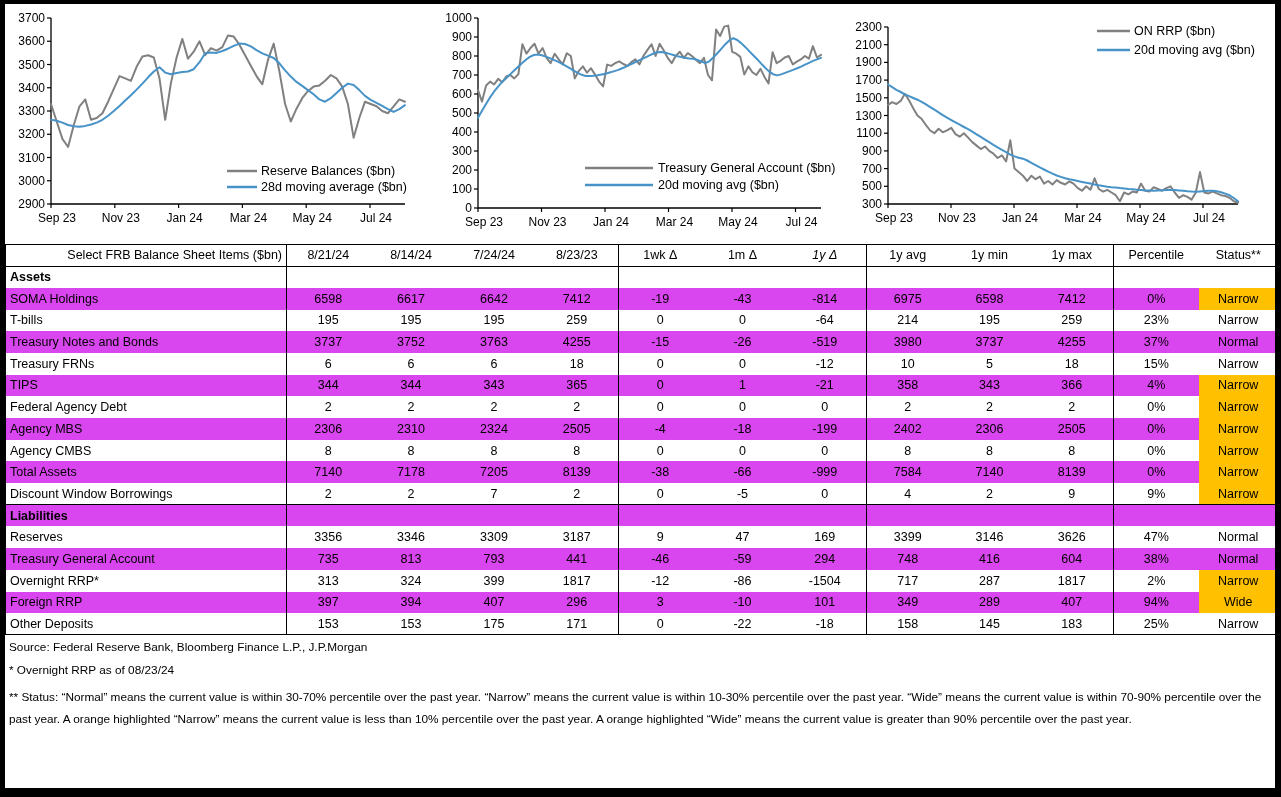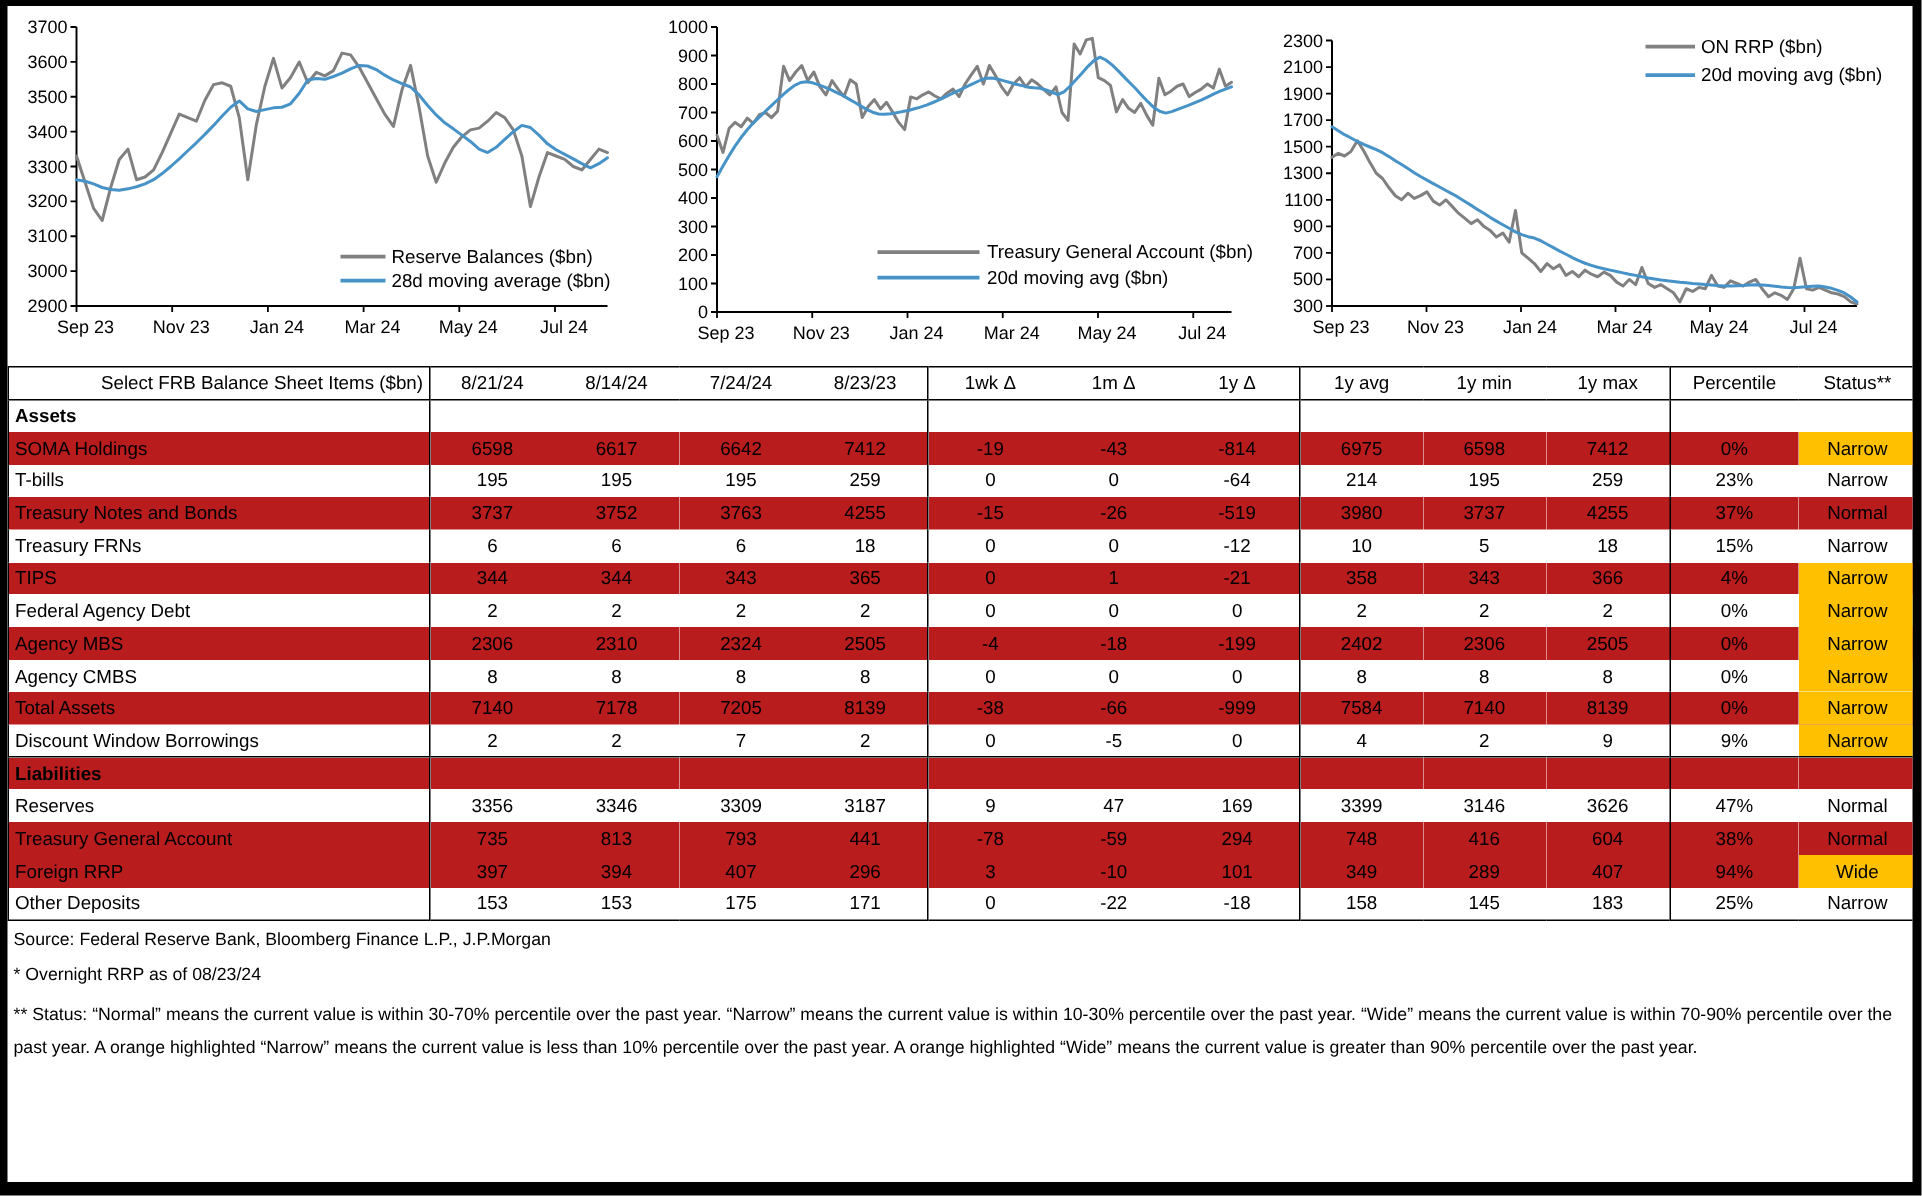--- a/index.html
+++ b/index.html
@@ -21,21 +21,21 @@
     border-collapse:collapse; table-layout:fixed; width:1272px;
     font-size:12.5px; border:1.5px solid #000;
   }
   table.frb th, table.frb td {
     height:21.7px; padding:0 4px; overflow:hidden; white-space:nowrap;
     font-weight:normal; vertical-align:middle;
   }
   table.frb thead tr { border-bottom:1.5px solid #000; }
   table.frb th { text-align:center; }
   table.frb th.lbl { text-align:right; }
-  tr.shade { background:#b91c1c; }
+  tr.shade { background:#d946ef; }
   tr.tborder { border-top:1.5px solid #000; }
   td.num { text-align:center; }
   .group-start { border-left:1.5px solid #000; }
   td.lblcell { text-align:left; }
   tr.section td.lblcell { font-weight:bold; }
   .ind0 { padding-left:4px; }
   .ind1 { padding-left:9px; }
   .ind2 { padding-left:19px; }
   td.status.hl { background:#FFC000; }
 
@@ -179,21 +179,21 @@
   <table class="frb">
     <thead>
         <tr>
           <th class="lbl " style="width: 281px;">Select FRB Balance Sheet Items ($bn)</th>
           <th class="group-start" style="width: 83px; margin-left: 12px;">8/21/24</th>
           <th class="" style="width: 83px;">8/14/24</th>
           <th class="" style="width: 83px;">7/24/24</th>
           <th class="" style="width: 83px;">8/23/23</th>
           <th class="group-start" style="width: 83px;">1wk Δ</th>
           <th class="" style="width: 82px;">1m Δ</th>
-          <th class="" style="width: 83px;">1y Δ</th>
+          <th class="" style="width: 83px; font-style: italic;">1y Δ</th>
           <th class="group-start" style="width: 82px;">1y avg</th>
           <th class="" style="width: 82px;">1y min</th>
           <th class="" style="width: 83px;">1y max</th>
           <th class="group-start" style="width: 85px;">Percentile</th>
           <th class="" style="width: 80px;">Status**</th>
         </tr>
       </thead>
     <tbody>
         <tr class="section ">
           <td class="lblcell ind0">Assets</td>
@@ -389,28 +389,43 @@
           <td class="num ">3626</td>
           <td class="num group-start ">47%</td>
           <td class="num status ">Normal</td>
         </tr>
         <tr class="shade ">
           <td class="lblcell ind1">Treasury General Account</td>
           <td class="num group-start ">735</td>
           <td class="num ">813</td>
           <td class="num ">793</td>
           <td class="num ">441</td>
-          <td class="num group-start ">-78</td>
+          <td class="num group-start ">-46</td>
           <td class="num ">-59</td>
           <td class="num ">294</td>
           <td class="num group-start ">748</td>
           <td class="num ">416</td>
           <td class="num ">604</td>
           <td class="num group-start ">38%</td>
           <td class="num status ">Normal</td>
+        </tr>
+        <tr class="">
+          <td class="lblcell ind1">Overnight RRP*</td>
+          <td class="num group-start ">313</td>
+          <td class="num ">324</td>
+          <td class="num ">399</td>
+          <td class="num ">1817</td>
+          <td class="num group-start ">-12</td>
+          <td class="num ">-86</td>
+          <td class="num ">-1504</td>
+          <td class="num group-start ">717</td>
+          <td class="num ">287</td>
+          <td class="num ">1817</td>
+          <td class="num group-start ">2%</td>
+          <td class="num status hl">Narrow</td>
         </tr>
         <tr class="shade ">
           <td class="lblcell ind1">Foreign RRP</td>
           <td class="num group-start ">397</td>
           <td class="num ">394</td>
           <td class="num ">407</td>
           <td class="num ">296</td>
           <td class="num group-start ">3</td>
           <td class="num ">-10</td>
           <td class="num ">101</td>

